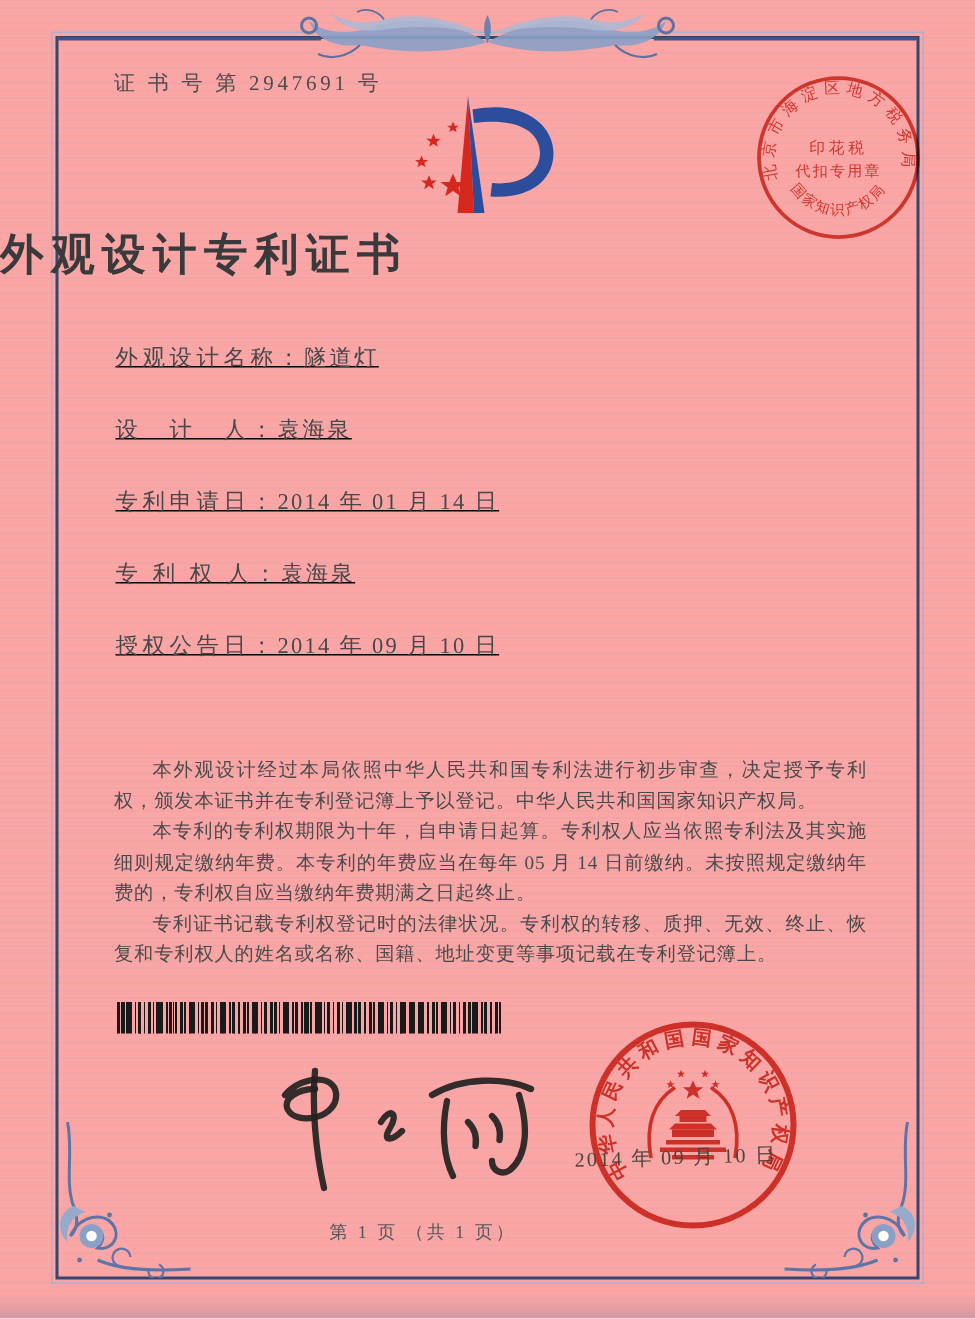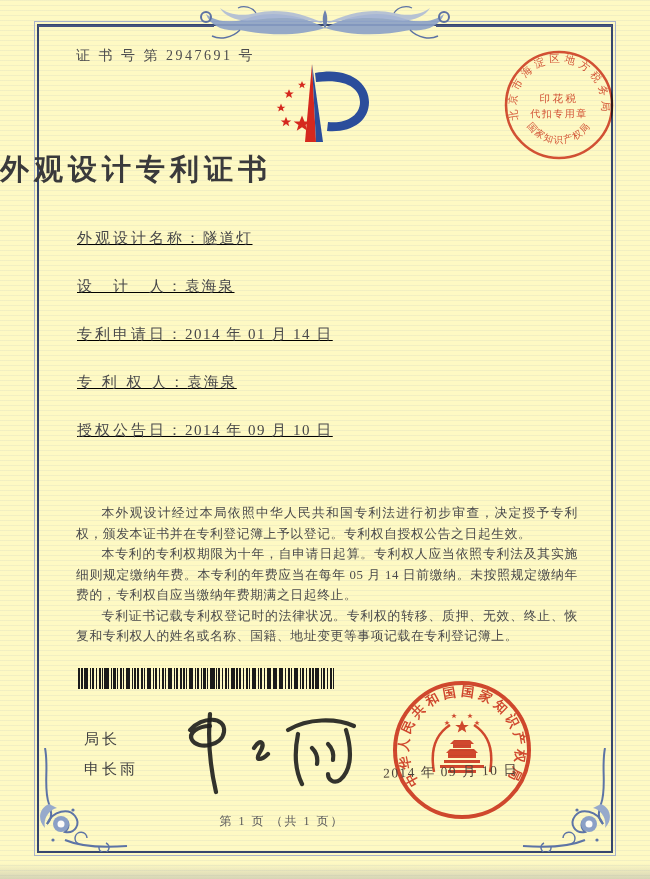--- a/index.html
+++ b/index.html
@@ -1,18 +1,18 @@
 <!DOCTYPE html>
 <html><head>
 <meta charset="utf-8">
 <style>
   html,body{margin:0;padding:0;background:#ffffff;}
   .page{
     position:relative;width:650px;height:879px;overflow:hidden;
-    background:#fef9c3;
+    background:#fca5a5;
     font-family:"Liberation Serif","DejaVu Serif",serif;
   }
   .texture{
     position:absolute;inset:0;pointer-events:none;
     background:
       repeating-linear-gradient(180deg, rgba(156,168,192,.13) 0 1px, rgba(255,255,255,0) 1px 5px);
   }
   .scan-edge{
     position:absolute;left:0;right:0;bottom:0;height:16px;pointer-events:none;
     background:linear-gradient(180deg, rgba(0,0,0,0) 0%, rgba(110,120,145,.28) 100%);
@@ -165,31 +165,27 @@
     </div>
     <div class="field">
       <span class="flabel">专 利 权 人：</span><span class="fvalue">袁海泉</span>
     </div>
     <div class="field">
       <span class="flabel">授权公告日：</span><span class="fvalue">2014 年 09 月 10 日</span>
     </div>
   </div>
 
   <div class="paras">
-    <p>本外观设计经过本局依照中华人民共和国专利法进行初步审查，决定授予专利权，颁发本证书并在专利登记簿上予以登记。专利权自授权公告之日起生效。</p>
+    <p>本外观设计经过本局依照中华人民共和国专利法进行初步审查，决定授予专利权，颁发本证书并在专利登记簿上予以登记。中华人民共和国国家知识产权局。</p>
     <p>本专利的专利权期限为十年，自申请日起算。专利权人应当依照专利法及其实施细则规定缴纳年费。本专利的年费应当在每年 05 月 14 日前缴纳。未按照规定缴纳年费的，专利权自应当缴纳年费期满之日起终止。</p>
     <p>专利证书记载专利权登记时的法律状况。专利权的转移、质押、无效、终止、恢复和专利权人的姓名或名称、国籍、地址变更等事项记载在专利登记簿上。</p>
   </div>
 
   <div class="barcode"></div>
 
-  <div class="officer">
-    <div>局长</div>
-    <div>申长雨</div>
-  </div>
 
   <svg class="signature" viewBox="0 0 230 105">
     <path d="M60,18 C58,40 60,70 66,96"></path>
     <path d="M40,34 C52,20 76,20 74,36 C72,50 48,54 42,44 C38,37 48,30 60,30"></path>
     <path d="M104,52 C110,42 116,46 110,56 C104,66 112,64 118,58"></path>
     <path d="M138,34 C158,22 186,22 204,30"></path>
     <path d="M148,38 C144,58 146,76 152,88"></path>
     <path d="M196,34 C202,54 202,74 190,84 C184,88 178,84 178,78"></path>
     <path d="M162,52 C166,56 168,62 167,68"></path>
     <path d="M178,48 C182,52 184,58 183,64"></path>

